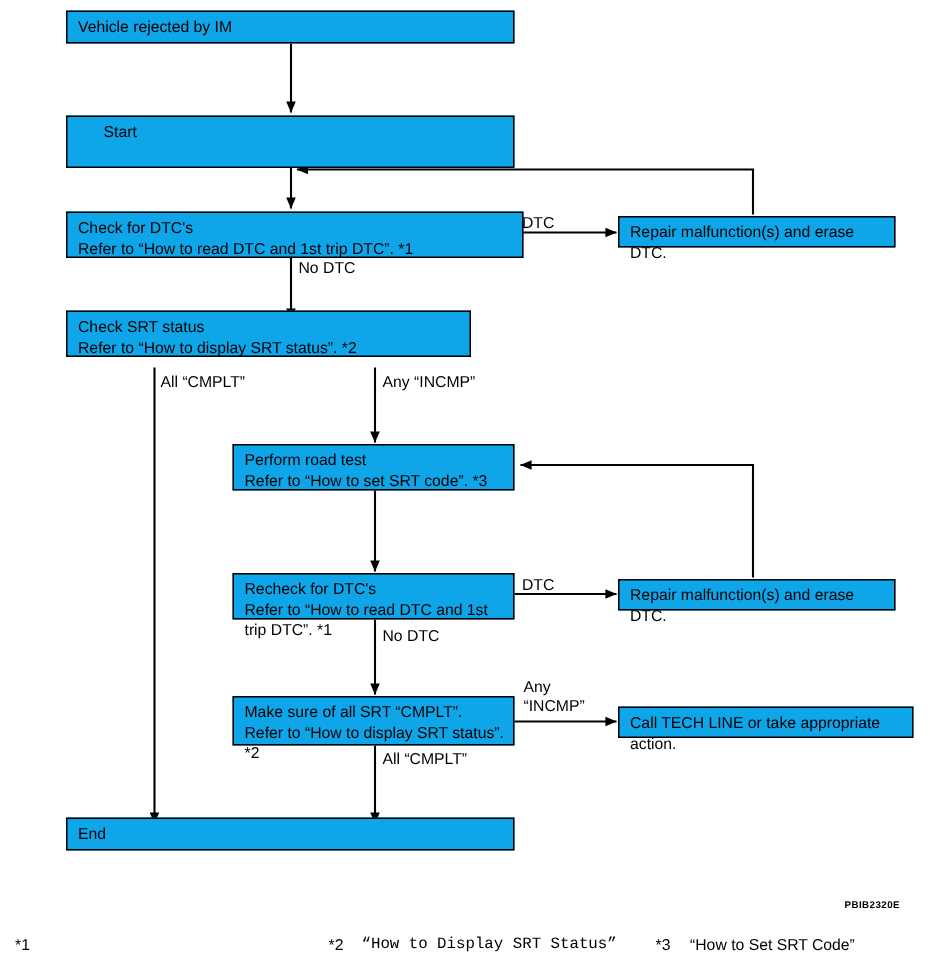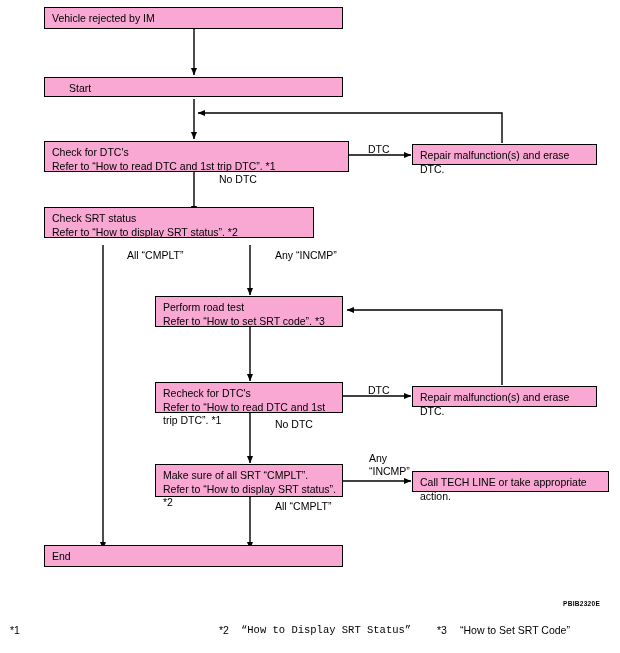--- a/index.html
+++ b/index.html
@@ -1,23 +1,23 @@
 <!DOCTYPE html>
 <html><head>
 <meta charset="utf-8">
 <style>
   html,body{margin:0;padding:0;background:#ffffff;}
   body{width:620px;height:653px;position:relative;
        font-family:"Liberation Sans","DejaVu Sans",sans-serif;
        color:#000;overflow:hidden;}
   .canvas{position:absolute;left:0;top:0;width:620px;height:653px;}
   .box{position:absolute;box-sizing:border-box;border:1.4px solid #000;
-       background:#f9a8d4;padding:4px 6px 3px 7px;font-size:10.5px;line-height:13.5px;
+       background:#0ea5e9;padding:4px 6px 3px 7px;font-size:10.5px;line-height:13.5px;
        white-space:pre-line;}
-  .lbl{position:absolute;font-size:10.5px;line-height:12.5px;color:#000;white-space:pre-line;padding-left:20px;}
+  .lbl{position:absolute;font-size:10.5px;line-height:12.5px;color:#000;white-space:pre-line;}
   svg.lines{position:absolute;left:0;top:0;width:620px;height:653px;overflow:visible;}
   .code{position:absolute;font-size:6.5px;letter-spacing:.3px;font-weight:bold;}
   .footrow{position:absolute;left:0;top:624px;width:620px;height:22px;}
   .fstar{position:absolute;font-size:10.5px;}
   .ftxt{position:absolute;font-size:10.5px;}
 </style>
 </head>
 <body>
 
 <div class="canvas">
@@ -52,21 +52,21 @@
       <line x1="250" y1="413" x2="250" y2="463" marker-end="url(#ah)"></line>
 
       <path d="M343,481 L411,481" marker-end="url(#ah)"></path>
 
       <line x1="250" y1="497" x2="250" y2="549" marker-end="url(#ah)"></line>
     </g>
   </svg>
 
   <div class="box" style="left:44px;top:7px;width:299px;height:22px;">Vehicle rejected by IM</div>
 
-  <div class="box" style="left:44px;top:77px;width:299px;height:20px;padding-left:24px;">Start</div>
+  <div class="box" style="left:44px;top:77px;width:299px;height:35px;padding-left:24px;">Start</div>
 
   <div class="box" style="left:44px;top:141px;width:305px;height:31px;">Check for DTC's
 Refer to “How to read DTC and 1st trip DTC”. *1</div>
 
   <div class="box" style="left:412px;top:144px;width:185px;height:21px;">Repair malfunction(s) and erase DTC.</div>
 
   <div class="box" style="left:44px;top:207px;width:270px;height:31px;">Check SRT status
 Refer to “How to display SRT status”. *2</div>
 
   <div class="box" style="left:155px;top:296px;width:188px;height:31px;">Perform road test

